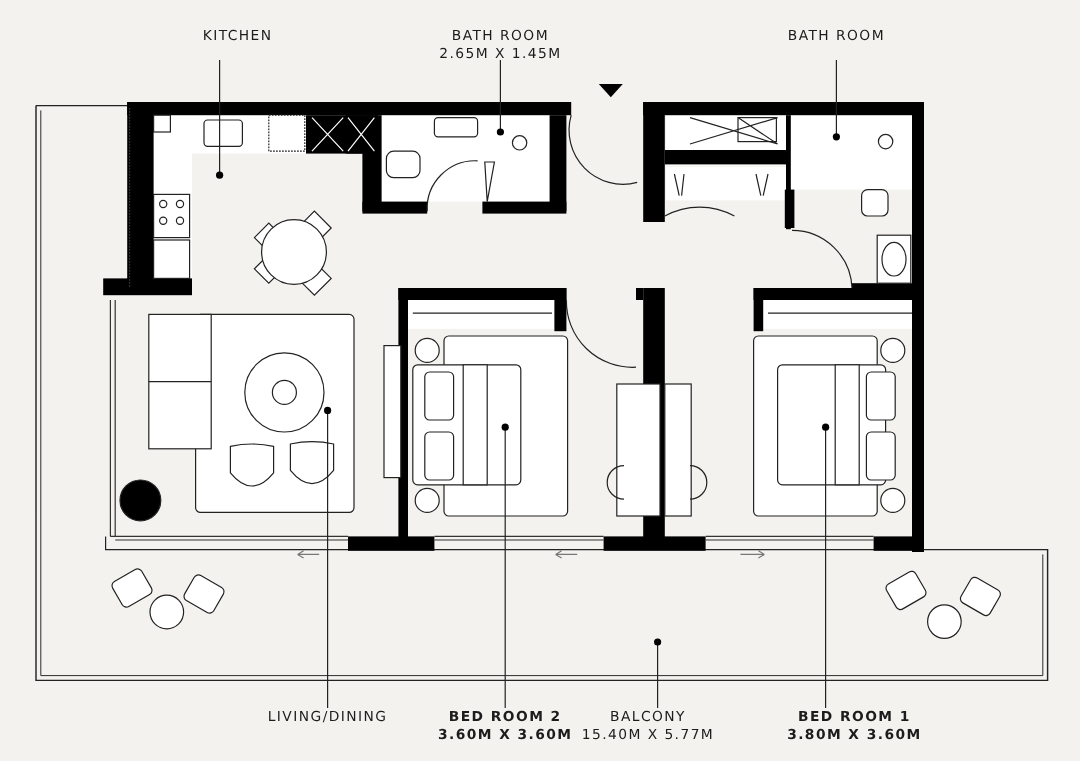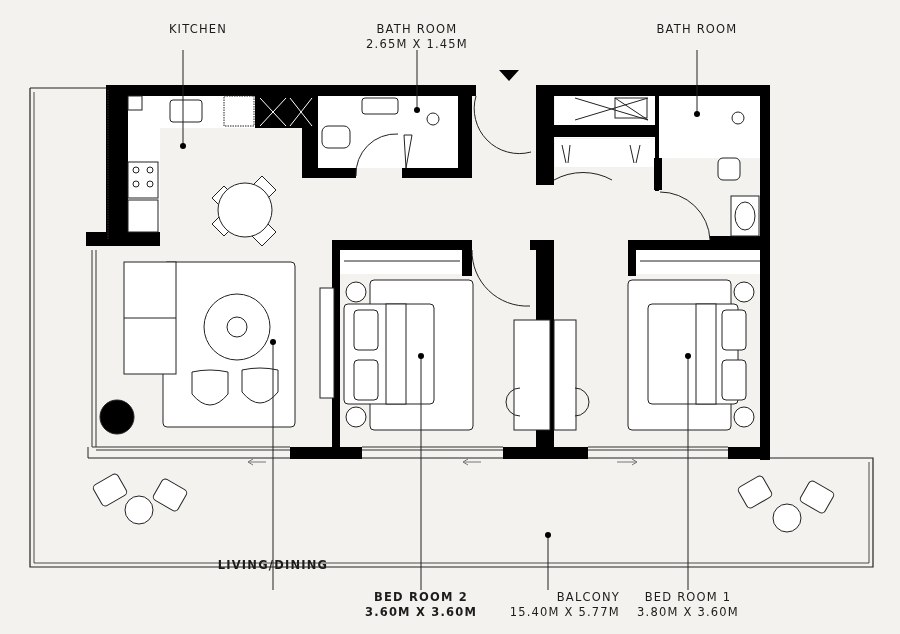--- a/index.html
+++ b/index.html
@@ -202,27 +202,27 @@
 <div class="label" style="left:98px; top:22px;">
   <span class="name">KITCHEN</span>
 </div>
 <div class="label" style="left:317px; top:22px;">
   <span class="name">BATH ROOM</span>
   <span class="dims">2.65M X 1.45M</span>
 </div>
 <div class="label" style="left:597px; top:22px;">
   <span class="name">BATH ROOM</span>
 </div>
-<div class="label" style="left:173px; top:558px;font-weight:bold;">
+<div class="label" style="left:173px; top:590px;">
   <span class="name">LIVING/DINING</span>
 </div>
 <div class="label" style="left:321px; top:590px;font-weight:bold;">
   <span class="name">BED ROOM 2</span>
   <span class="dims">3.60M X 3.60M</span>
 </div>
-<div class="label" style="left:420px; top:590px;text-align:right;">
+<div class="label" style="left:440px; top:590px;">
   <span class="name">BALCONY</span>
   <span class="dims">15.40M X 5.77M</span>
 </div>
-<div class="label" style="left:588px; top:590px;">
+<div class="label" style="left:612px; top:590px;font-weight:bold;">
   <span class="name">BED ROOM 1</span>
   <span class="dims">3.80M X 3.60M</span>
 </div>
 
 </body></html>

